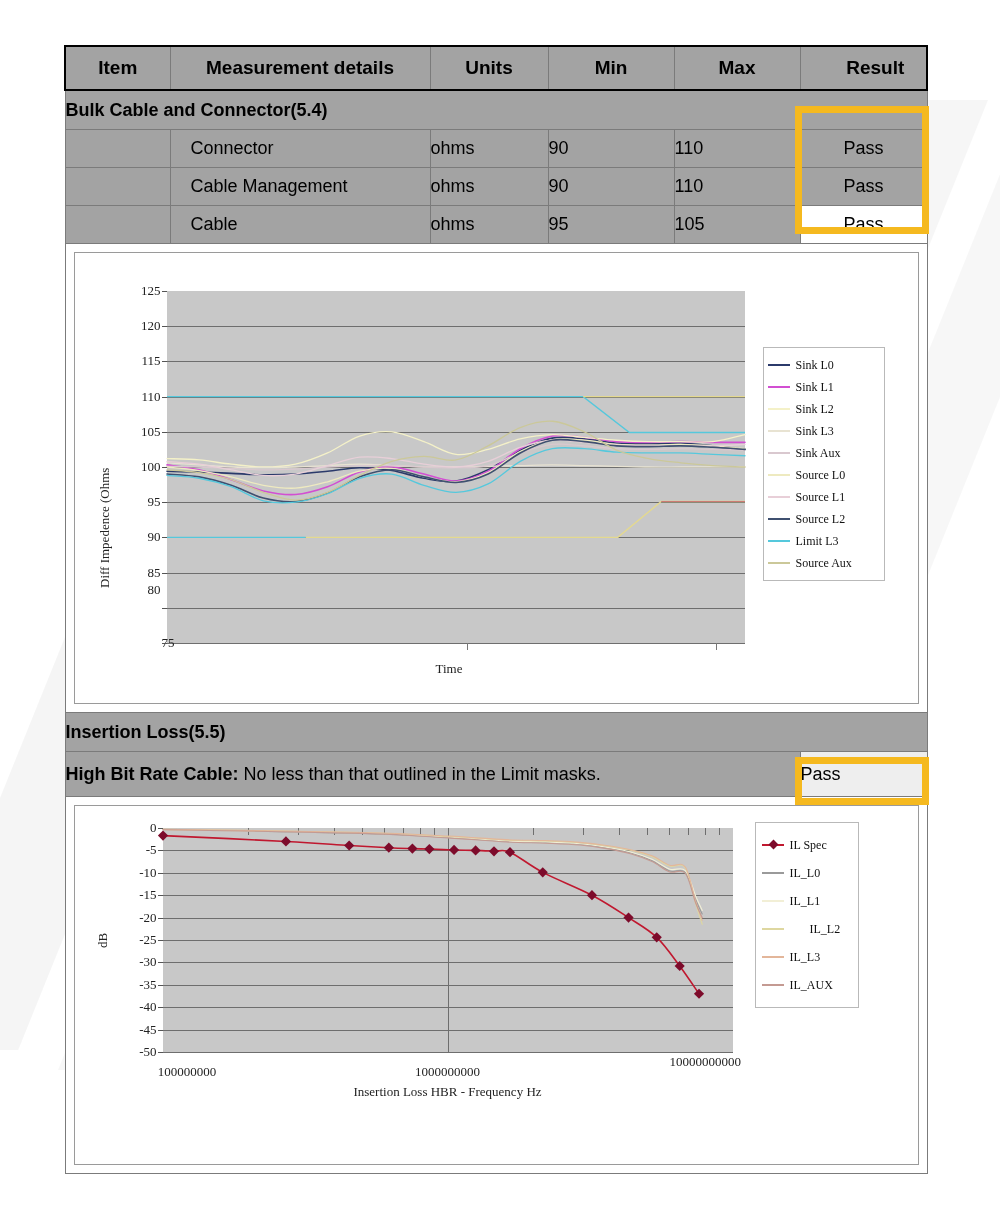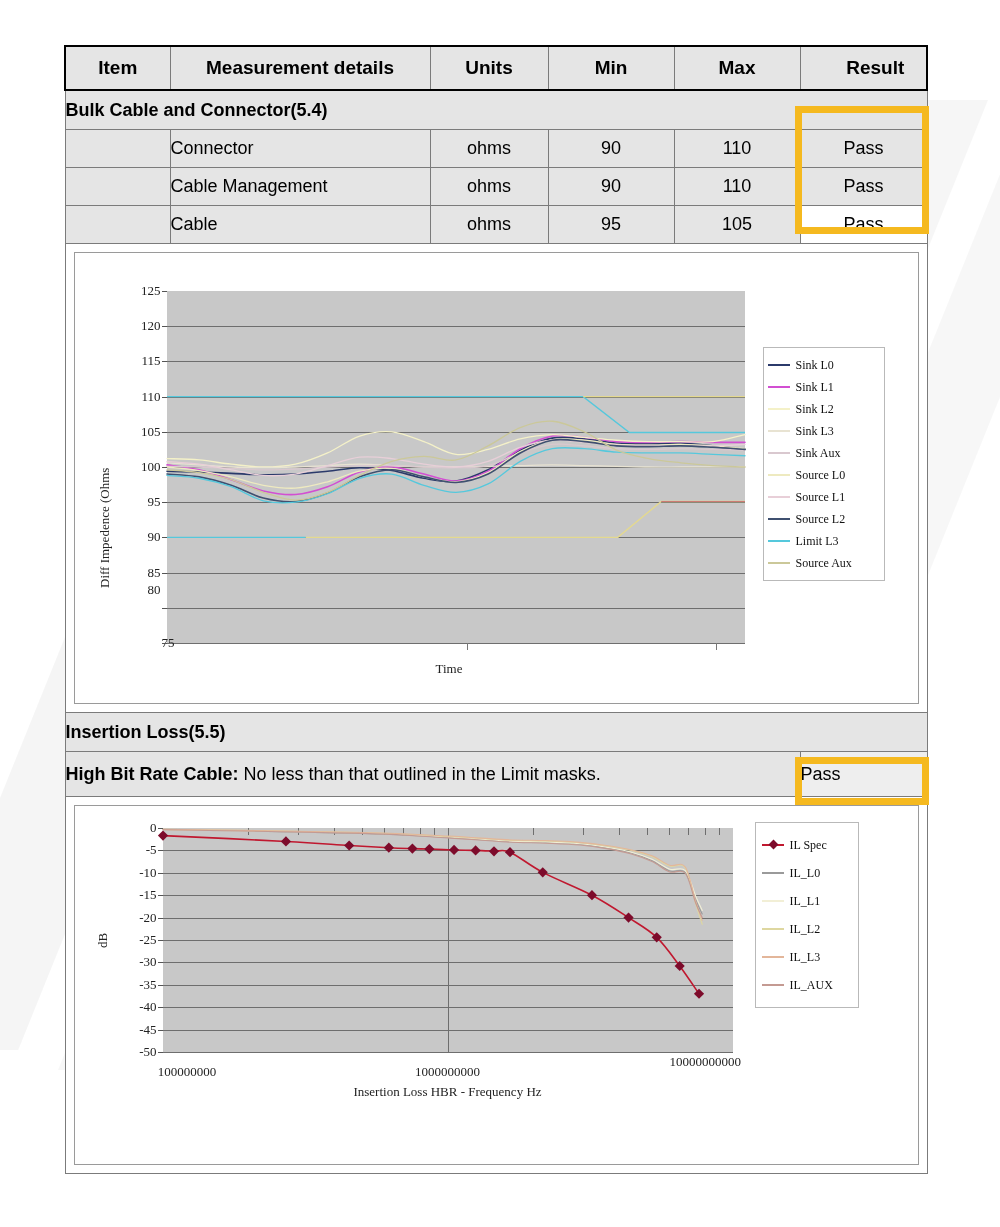--- a/index.html
+++ b/index.html
@@ -32,21 +32,21 @@
   table.main{
     border-collapse:collapse;
     width:862px;
     table-layout:fixed;
     background:transparent;
   }
   table.main td,table.main th{
     border:1px solid #7b7b7b;
     padding:0;
     vertical-align:middle;
-    background:#e5e5e5;
+    background:#a3a3a3;
   }
   .c-item{width:105px;}
   .c-det{width:260px;}
   .c-unit{width:118px;}
   .c-min{width:126px;}
   .c-max{width:126px;}
   .c-res{width:127px;}
 
   thead th{
     height:42px;
@@ -60,22 +60,22 @@
   thead th:first-child{border-left:2px solid #000 !important;}
   thead th:last-child{border-right:2px solid #000 !important;padding-left:24px;}
 
   .sect-row td{
     height:38px;
     font-size:18px;
     font-weight:bold;
     padding-left:12px;
     text-align:left;
   }
-  .data-row td{height:37px;font-size:18px;text-align:center;color:#000;}
-  .data-row td.detail{text-align:left;padding-left:0;}
+  .data-row td{height:37px;font-size:18px;color:#000;}
+  .data-row td.detail{text-align:left;padding-left:20px;}
   .row-shade td{background:#eeeeee;}
   .row-shade td.res-cell{background:#fff;}
 
   .res-cell{text-align:center;}
 
   
   .hl{
     position:absolute;
     border:7px solid #f5b91f;
     box-sizing:border-box;
@@ -417,21 +417,21 @@
                     <span class="leg-txt">IL Spec</span>
                   </div>
                   <div class="leg-item" style="height: 28px;">
                     <span class="leg-swatch" style="background: rgb(154, 154, 154);"></span>
                     <span class="leg-txt">IL_L0</span>
                   </div>
                   <div class="leg-item" style="height: 28px;">
                     <span class="leg-swatch" style="background: rgb(242, 239, 214);"></span>
                     <span class="leg-txt">IL_L1</span>
                   </div>
-                  <div class="leg-item" style="height: 28px;">
+                  <div class="leg-item" style="height: 28px; gap: 20px;">
                     <span class="leg-swatch" style="background: rgb(222, 215, 160);"></span>
                     <span class="leg-txt">IL_L2</span>
                   </div>
                   <div class="leg-item" style="height: 28px;">
                     <span class="leg-swatch" style="background: rgb(227, 182, 154);"></span>
                     <span class="leg-txt">IL_L3</span>
                   </div>
                   <div class="leg-item" style="height: 28px;">
                     <span class="leg-swatch" style="background: rgb(196, 154, 146);"></span>
                     <span class="leg-txt">IL_AUX</span>

